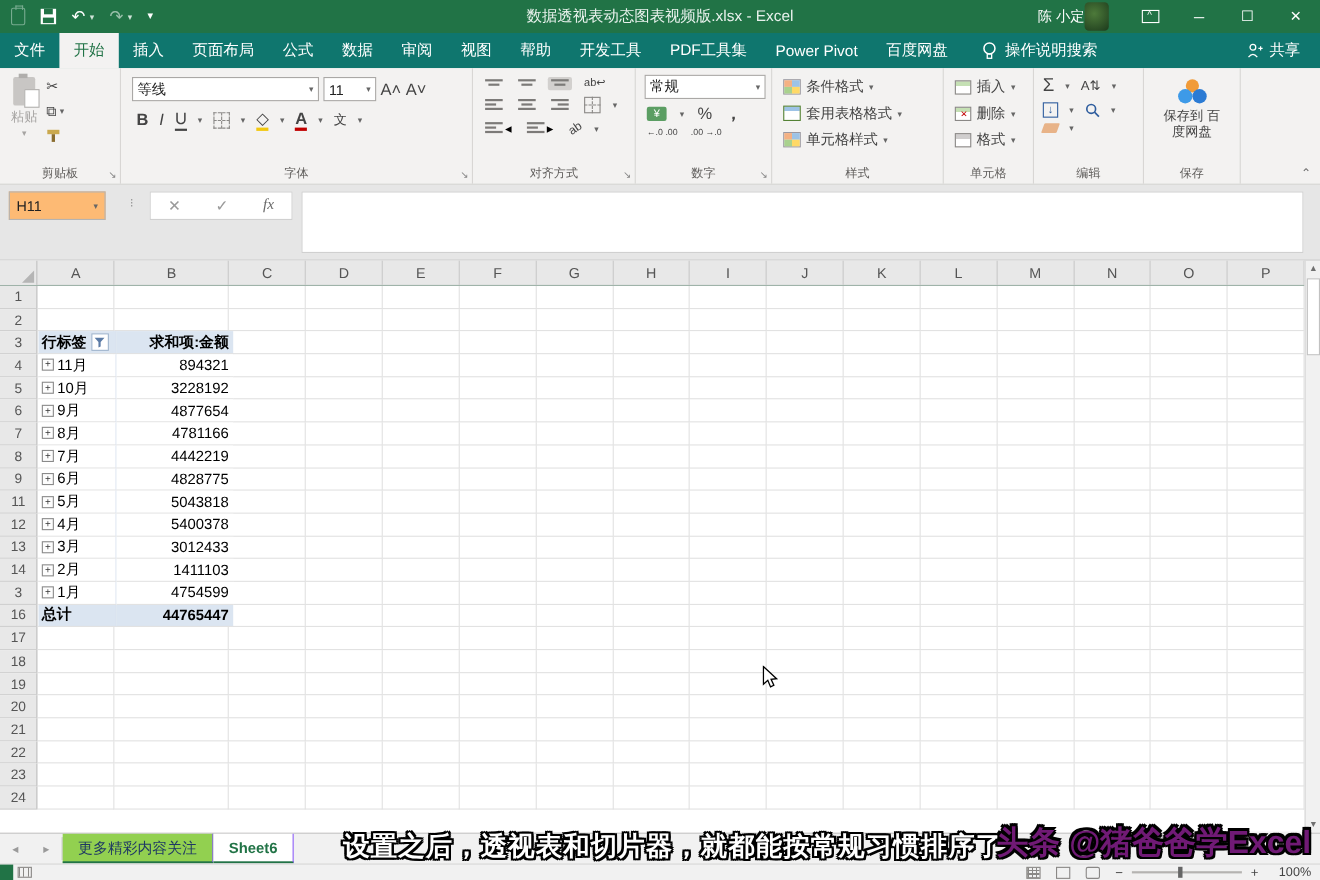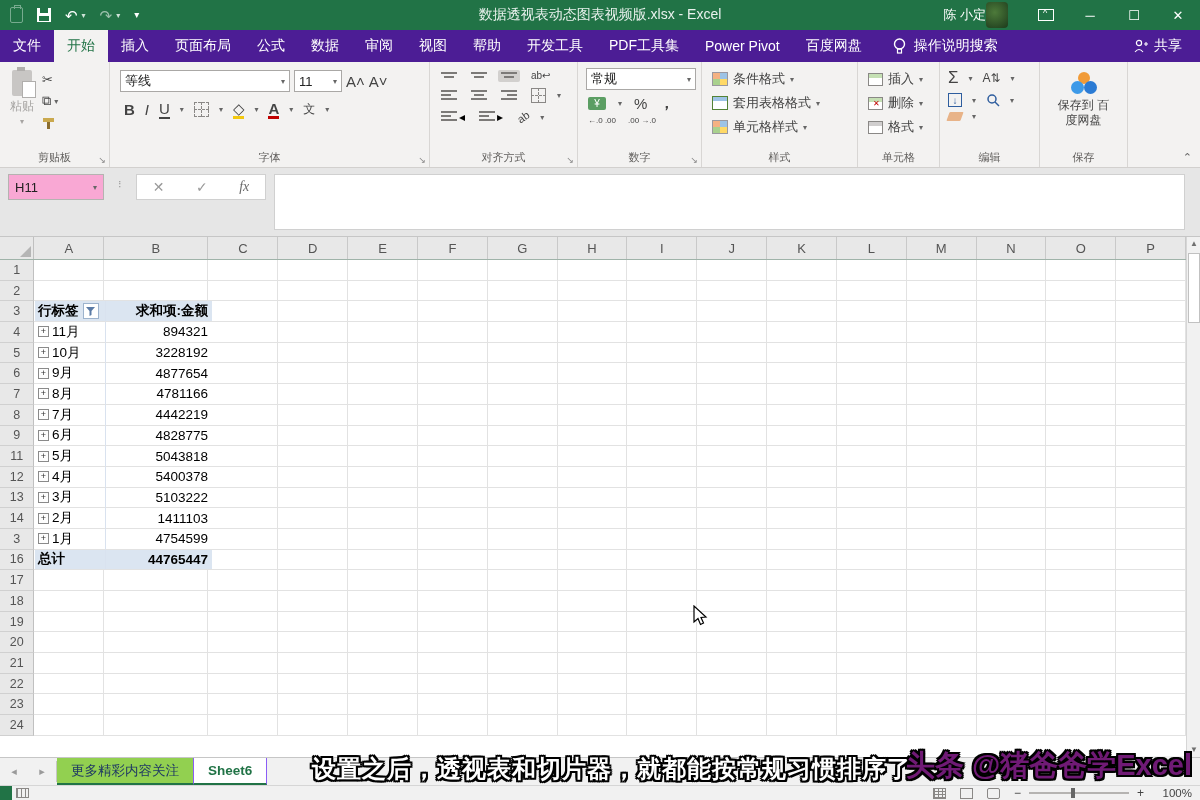--- a/index.html
+++ b/index.html
@@ -20,21 +20,21 @@
   .dim { opacity:.55; }
   .title-text { position:absolute; left:0; right:0; text-align:center; font-size:14px; color:#e8f1ec; pointer-events:none; }
   .tb-right { margin-left:auto; display:flex; align-items:center; height:100%; }
   .username { font-size:13px; margin-right:0; }
   .avatar { width:22px; height:26px; background:radial-gradient(circle at 40% 40%, #4d7a3a, #1c3a1c); border-radius:4px; margin-right:16px; }
   .winbtn { width:44px; height:30px; display:flex; align-items:center; justify-content:center; font-size:13px; }
   .ribopt { width:16px; height:12px; border:1px solid #fff; position:relative; }
   .ribopt:before { content:"^"; position:absolute; top:-2px; left:4px; font-size:9px; }
 
   
-  .tabrow { position:absolute; top:30px; left:0; width:1200px; height:32px; background:#4c1d95; display:flex; align-items:stretch; color:#fff; }
+  .tabrow { position:absolute; top:30px; left:0; width:1200px; height:32px; background:#0f766e; display:flex; align-items:stretch; color:#fff; }
   .rtab { padding:0 13px; display:flex; align-items:center; font-size:14px; cursor:default; white-space:nowrap; }
   .rtab.active { background:#f3f2f1; color:#217346; }
   .searchbox { display:flex; align-items:center; gap:8px; margin-left:18px; font-size:14px; }
   .share { margin-left:auto; display:flex; align-items:center; gap:6px; padding-right:18px; font-size:14px; }
 
   
   .ribbon { position:absolute; top:62px; left:0; width:1200px; height:106px; background:#f3f2f1; border-bottom:1px solid #d2d0ce; display:flex; }
   .rgroup { position:relative; height:100%; border-right:1px solid #d8d6d4; padding:4px 4px 18px 4px; }
   .glabel { position:absolute; bottom:2px; left:0; right:0; text-align:center; font-size:11px; color:#605e5c; }
   .launcher { position:absolute; bottom:2px; right:3px; font-size:9px; color:#888; }
@@ -87,21 +87,21 @@
   .baidu { position:relative; width:30px; height:24px; }
   .baidu i { position:absolute; border-radius:50%; }
   .baidu i:nth-child(1){ width:12px;height:12px;background:#f19b38;left:9px;top:0; }
   .baidu i:nth-child(2){ width:13px;height:13px;background:#3d9ae8;left:2px;top:9px; }
   .baidu i:nth-child(3){ width:13px;height:13px;background:#2b7bd4;left:15px;top:9px; }
   .savegrp { display:flex; flex-direction:column; align-items:center; gap:2px; padding:6px 12px; font-size:12px; color:#444; text-align:center; line-height:1.25; }
   .collapse-chev { position:absolute; right:8px; bottom:3px; color:#666; font-size:11px; }
 
   
   .fbar { position:absolute; top:168px; left:0; width:1200px; height:69px; background:#e6e6e6; border-bottom:1px solid #c6c6c6; }
-  .namebox { position:absolute; left:8px; top:6px; width:96px; height:26px; background:#f9a8d4; border:1px solid #b5b3b1; display:flex; align-items:center; justify-content:space-between; padding:12px 6px; font-size:13px; color:#222; }
+  .namebox { position:absolute; left:8px; top:6px; width:88px; height:26px; background:#fdba74; border:1px solid #b5b3b1; display:flex; align-items:center; justify-content:space-between; padding:12px 6px; font-size:13px; color:#222; }
   .fdots { position:absolute; left:118px; top:10px; color:#9a9a9a; letter-spacing:0; font-size:11px; }
   .fbtns { position:absolute; left:136px; top:6px; width:130px; height:26px; background:#fff; border:1px solid #d0d0d0; display:flex; align-items:center; justify-content:space-around; color:#9a9a9a; font-size:14px; }
   .fx { font-style:italic; font-family:"Liberation Serif","DejaVu Serif",serif; color:#6a6a6a; }
   .finput { position:absolute; left:274px; top:6px; width:911px; height:56px; background:#fff; border:1px solid #d0d0d0; }
 
   
   .sheet { position:absolute; top:237px; left:0; width:1186px; height:520px; background:#fff; }
   .colheads { display:flex; height:23px; background:#e8e8e8; border-bottom:1px solid #9fb3a9; }
   .corner { width:35px; height:100%; border-right:1px solid #c0c0c0; position:relative; background:#e8e8e8; }
   .corner:after { content:""; position:absolute; right:2px; bottom:2px; border-left:11px solid transparent; border-bottom:11px solid #b5b5b5; }
@@ -1014,21 +1014,21 @@
             <div class="pb">
               <span>5400378</span>
             </div>
           </div>
         <div class="prow">
             <div class="pa">
               <span class="expand">+</span>
               <span>3月</span>
             </div>
             <div class="pb">
-              <span>5103222</span>
+              <span>3012433</span>
             </div>
           </div>
         <div class="prow">
             <div class="pa">
               <span class="expand">+</span>
               <span>2月</span>
             </div>
             <div class="pb">
               <span>1411103</span>
             </div>

